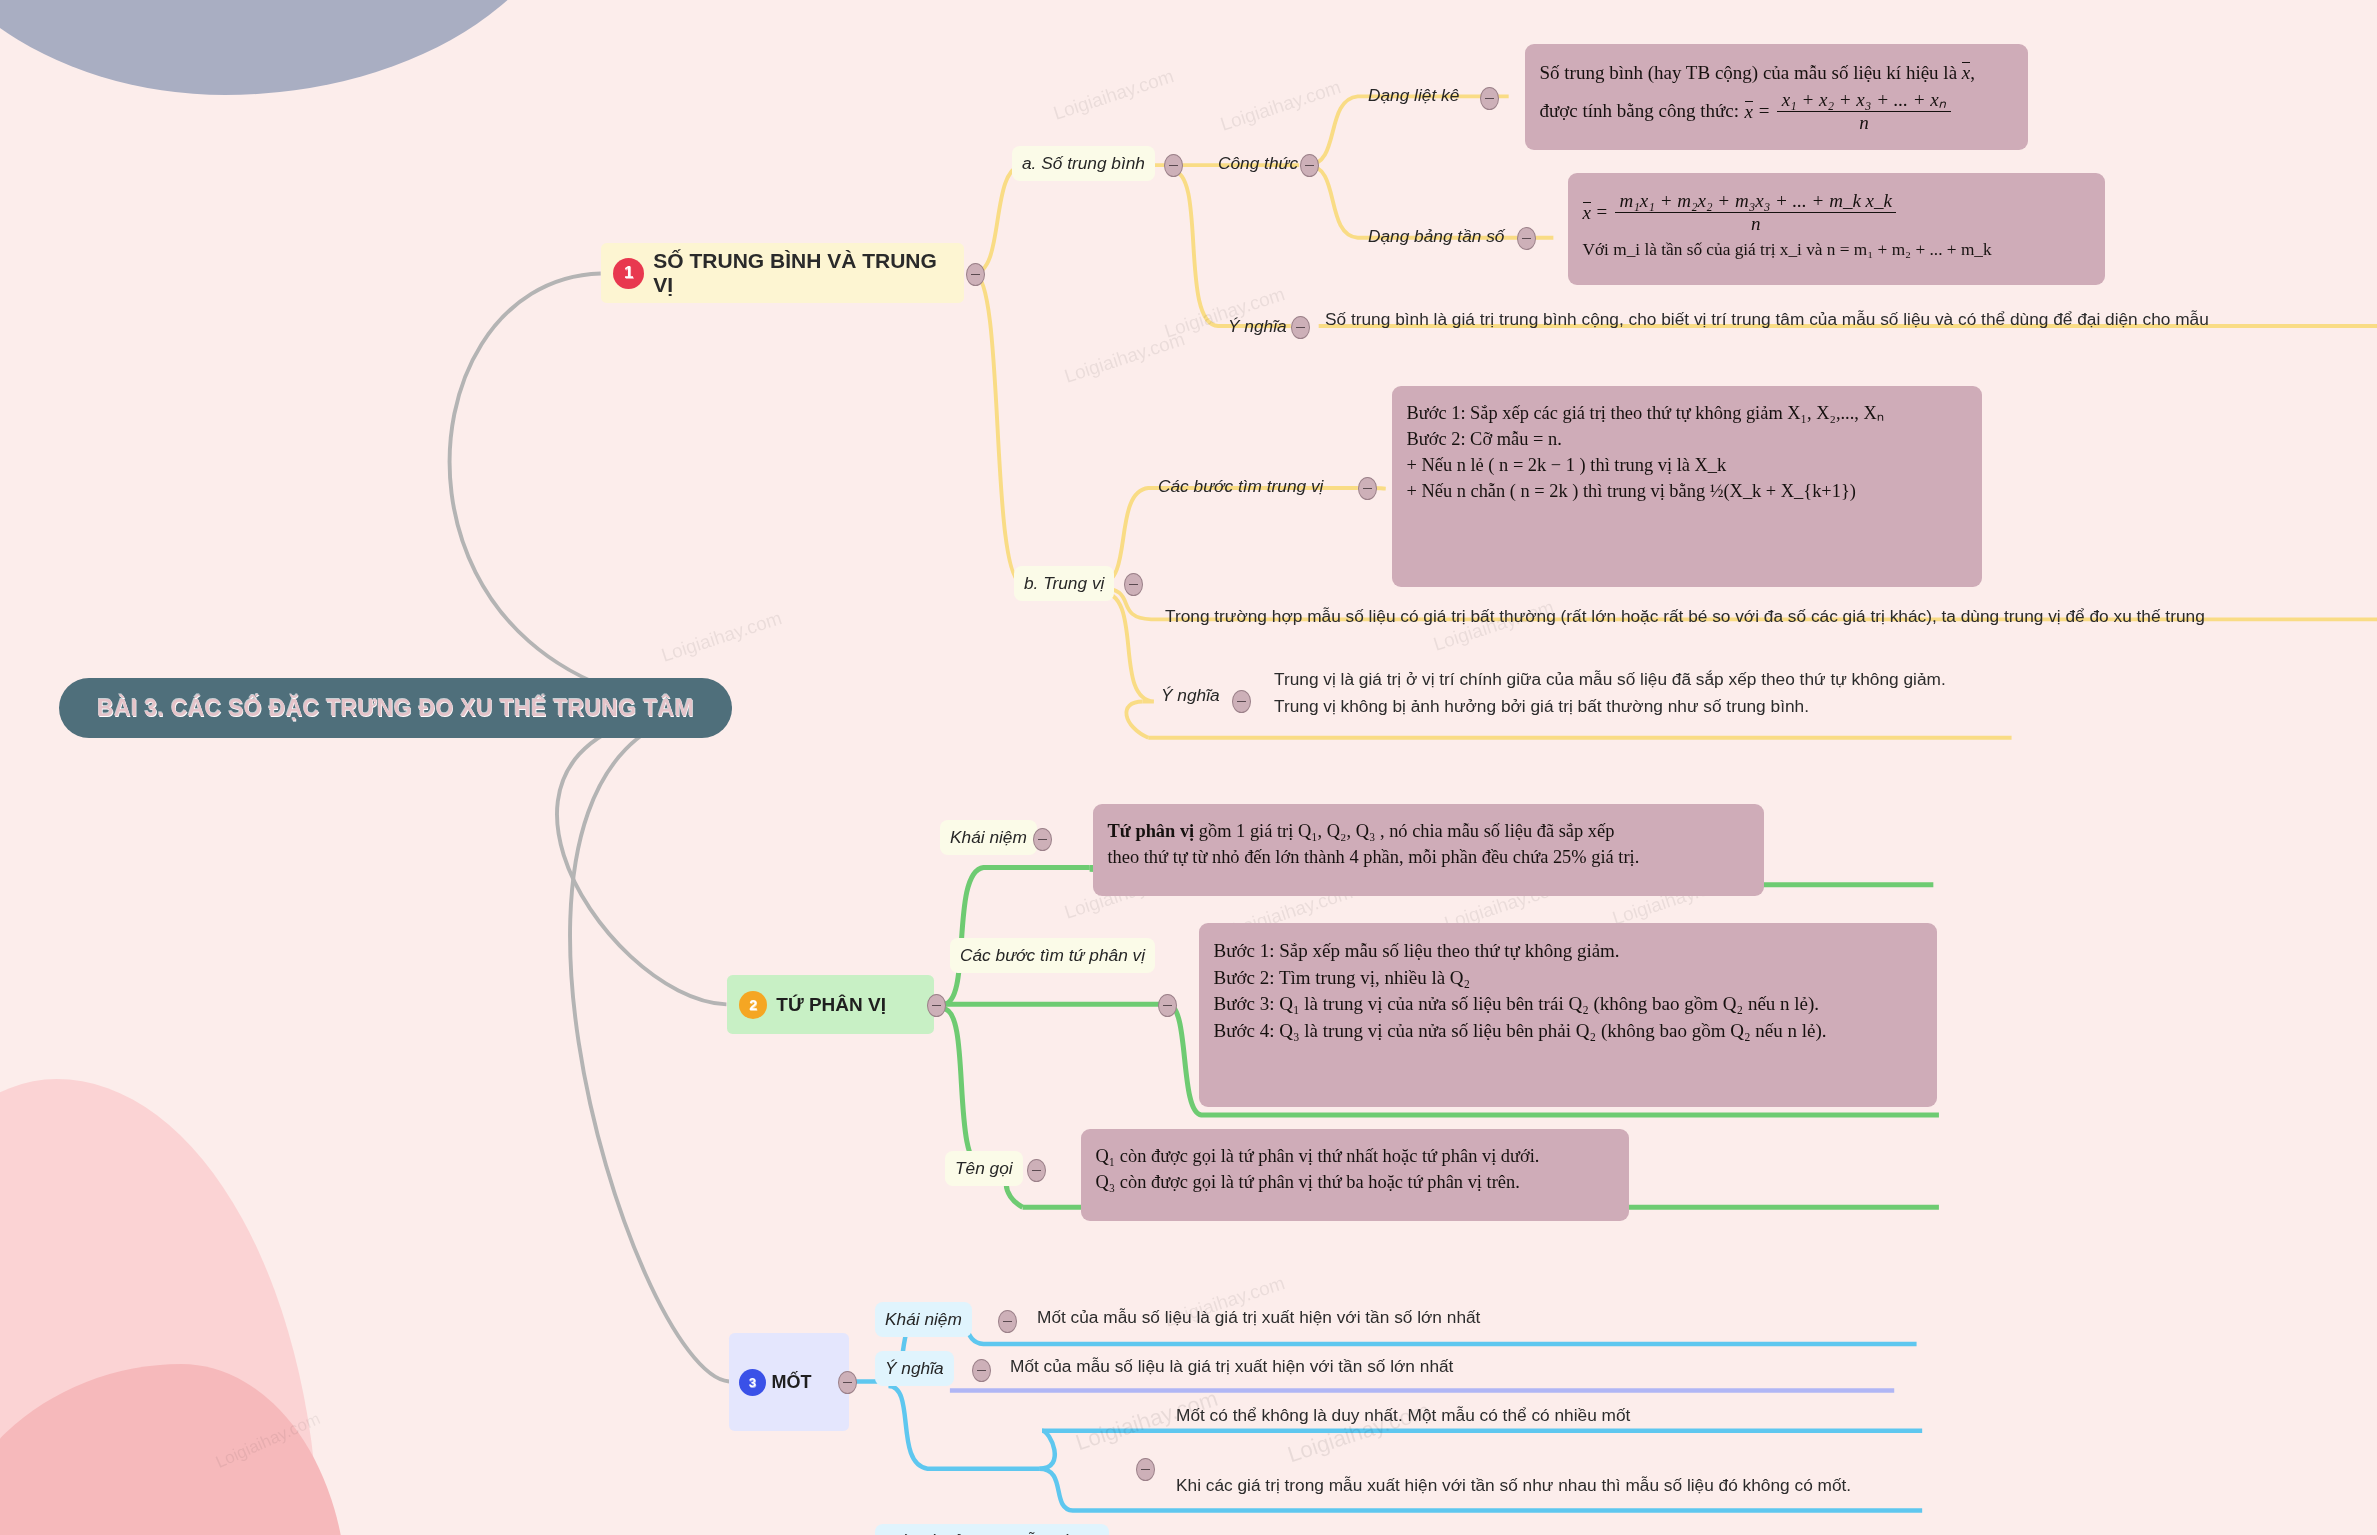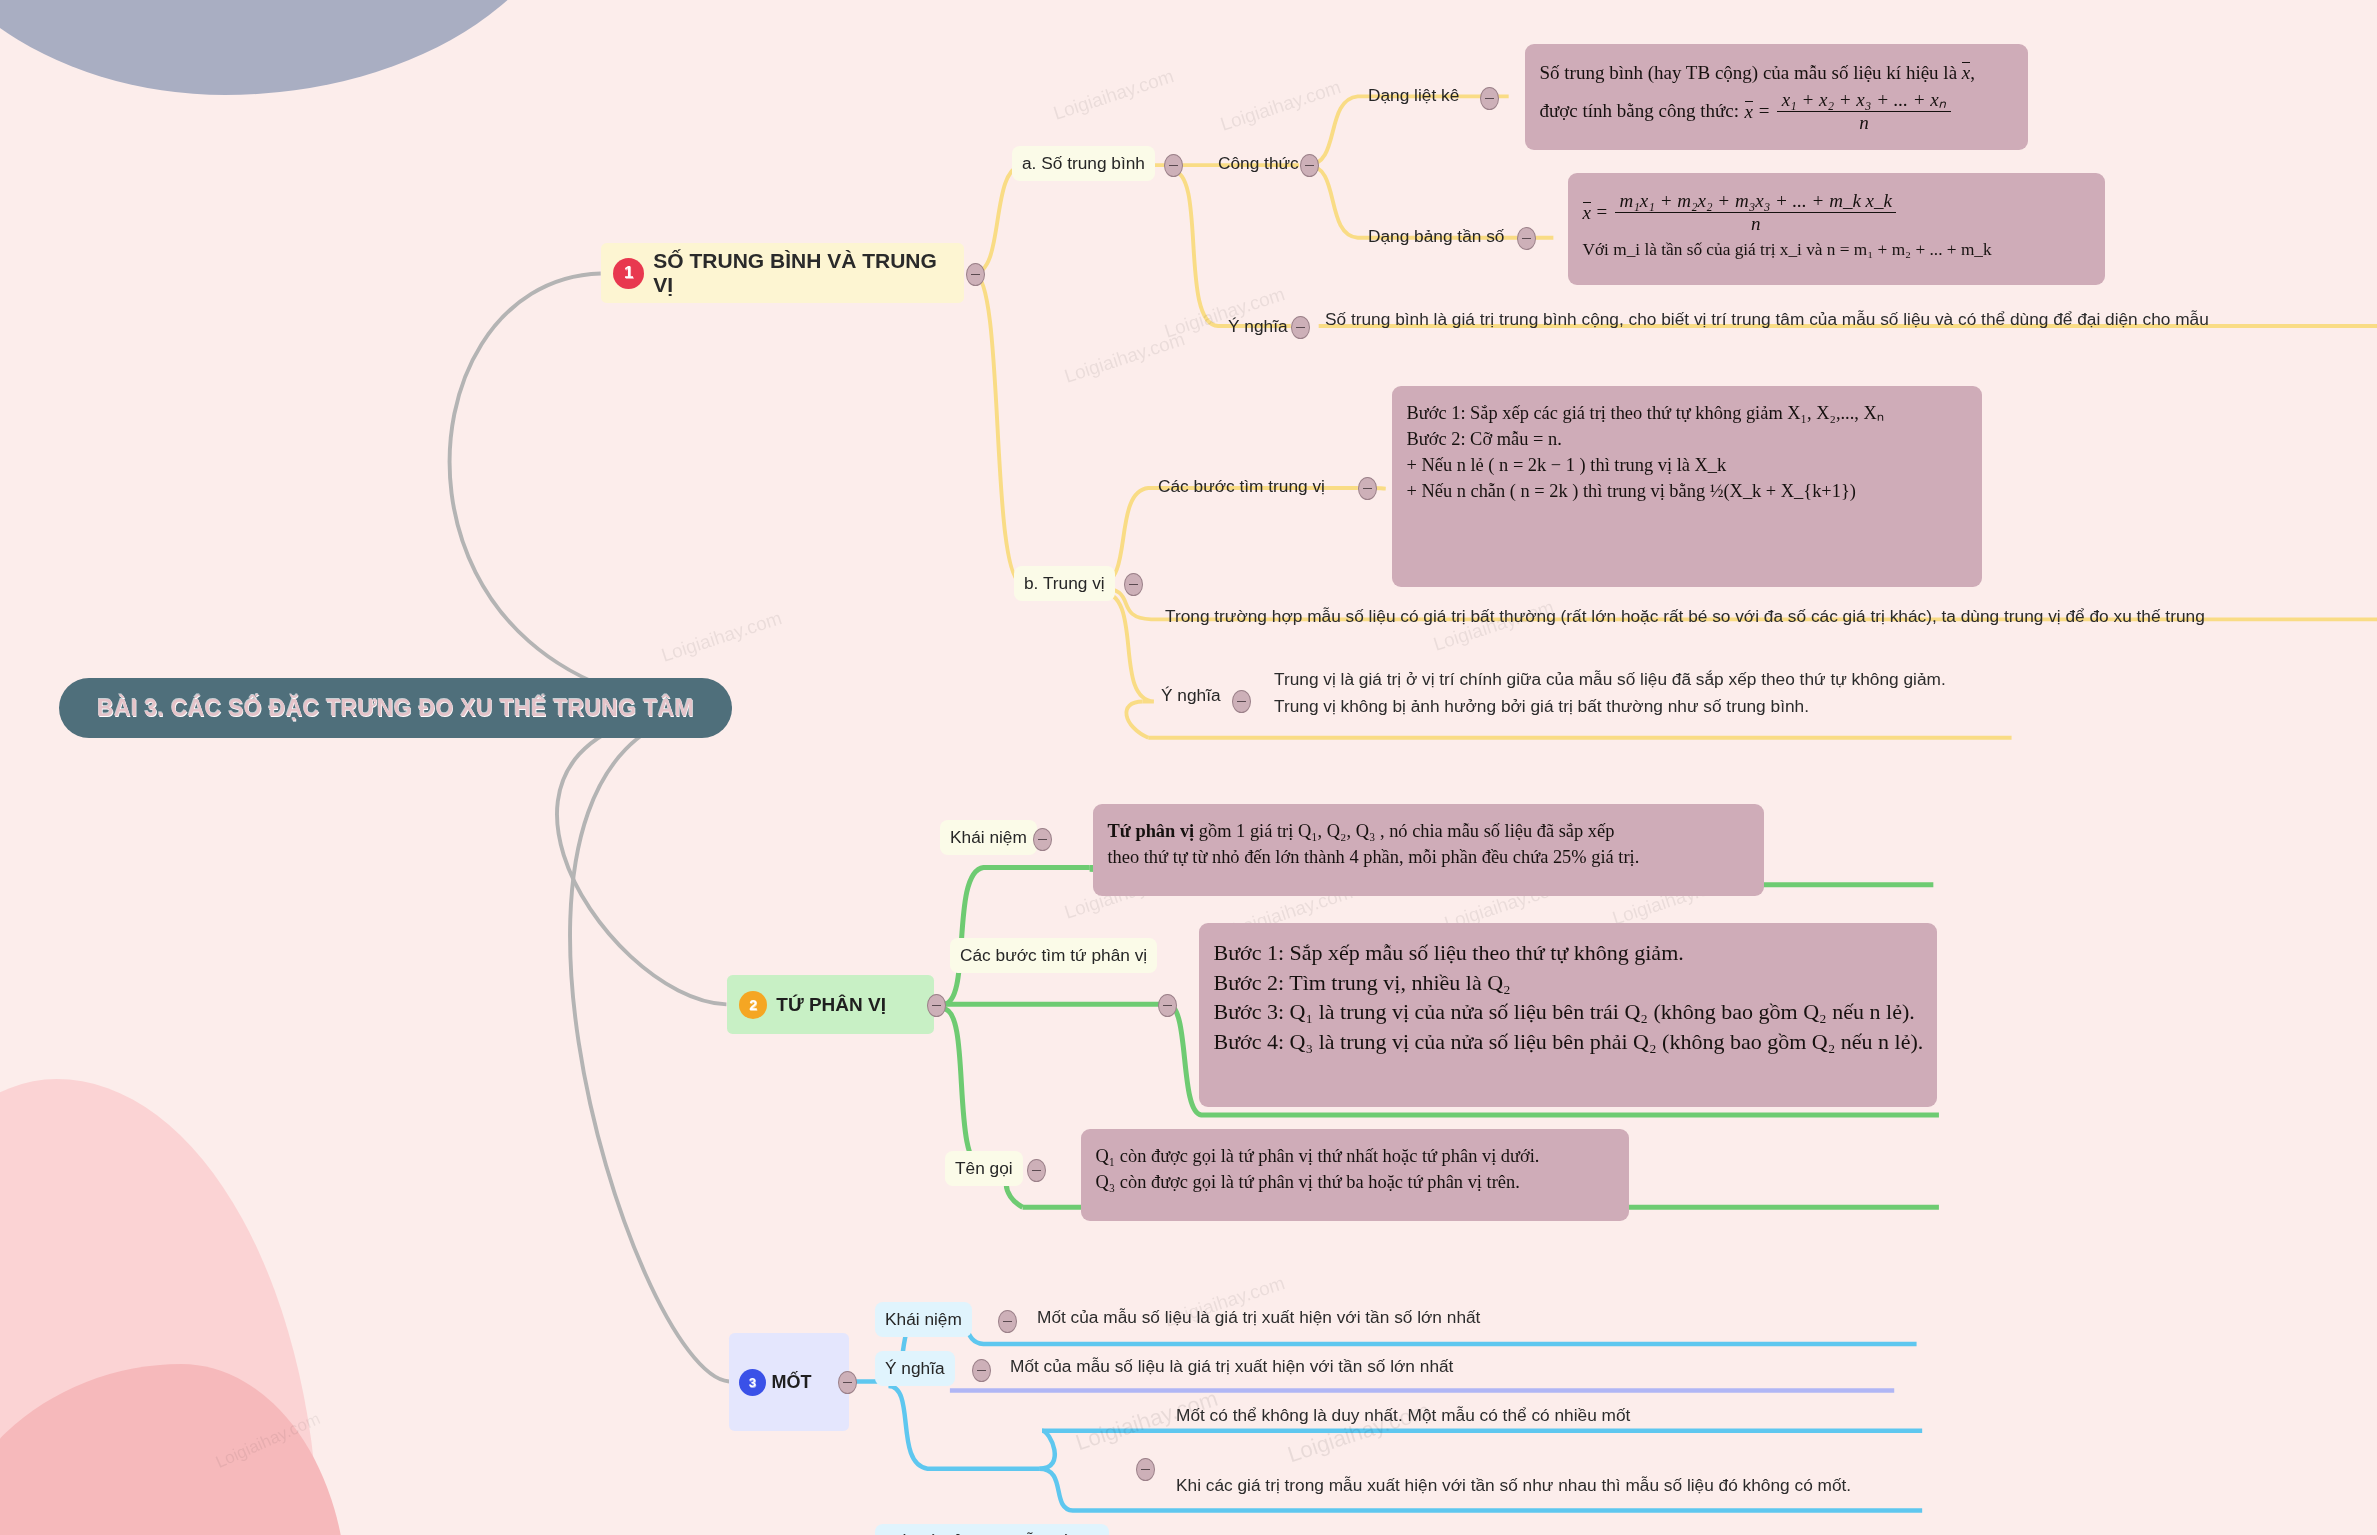--- a/index.html
+++ b/index.html
@@ -36,21 +36,21 @@
     font-weight:bold;text-shadow:0.6px 0.6px 0 #ffffff88;flex:none;
   }
   #branch1{left:601px;top:243px;width:363px;height:60px;background:#fdf5d2;font-size:21px;color:#2a2a2a;}
   #branch1 .num{background:#e8384f;}
   #branch2{left:727px;top:975px;width:207px;height:59px;background:#c8f0c5;font-size:19px;color:#1f1f1f;}
   #branch2 .num{background:#f5a623;width:28px;height:28px;font-size:14.5px;}
   #branch3{left:729px;top:1333px;width:120px;height:98px;background:#e4e6fd;font-size:18px;color:#1f1f1f;padding-left:10px;}
   #branch3 .num{background:#3a51e8;width:27px;height:27px;font-size:13.4px;margin-right:5.6px;}
 
   .sub{font-size:17.3px;color:#262626;white-space:nowrap;border-radius:7.8px;
-       padding:7.8px 10px;line-height:1.1;}
+       padding:7.8px 10px;line-height:1.1;font-style:italic;}
   .sub.cream{background:#fbfbe8;}
   .sub.ice{background:#e0f4fd;}
   .sub.plain{background:transparent;}
 
   
   .dot{
     width:17px;height:21px;border-radius:50%;background:#cdb0b8;
     border:1.1px solid #9b8089;display:inline-flex;align-items:center;justify-content:center;
     flex:none;
   }
@@ -251,21 +251,21 @@
     <span>gồm 1 giá trị Q₁, Q₂, Q₃ , nó chia mẫu số liệu đã sắp xếp</span>
   </div>
   <div class="ln">theo thứ tự từ nhỏ đến lớn thành 4 phần, mỗi phần đều chứa 25% giá trị.</div>
 </div>
 
 <div class="node sub cream" style="left:950px;top:938px;">
   <span>Các bước tìm tứ phân vị</span>
 </div>
 <span class="dot dot-abs" style="left:1158px;top:994px;"></span>
 
-<div class="card" id="card-quartile-steps" style="left:1199px;top:923px;width:738px;height:184px;font-size:22px;">
+<div class="card" id="card-quartile-steps" style="left:1199px;top:923px;width:738px;height:184px;font-size:19px;">
   <div class="ln">Bước 1: Sắp xếp mẫu số liệu theo thứ tự không giảm.</div>
   <div class="ln">Bước 2: Tìm trung vị, nhiều là Q₂</div>
   <div class="ln">Bước 3: Q₁ là trung vị của nửa số liệu bên trái Q₂ (không bao gồm Q₂ nếu n lẻ).</div>
   <div class="ln">Bước 4: Q₃ là trung vị của nửa số liệu bên phải Q₂ (không bao gồm Q₂ nếu n lẻ).</div>
 </div>
 
 <div class="node sub cream" style="left:945px;top:1151px;">
   <span>Tên gọi</span>
 </div>
 <span class="dot dot-abs" style="left:1027px;top:1159px;"></span>

